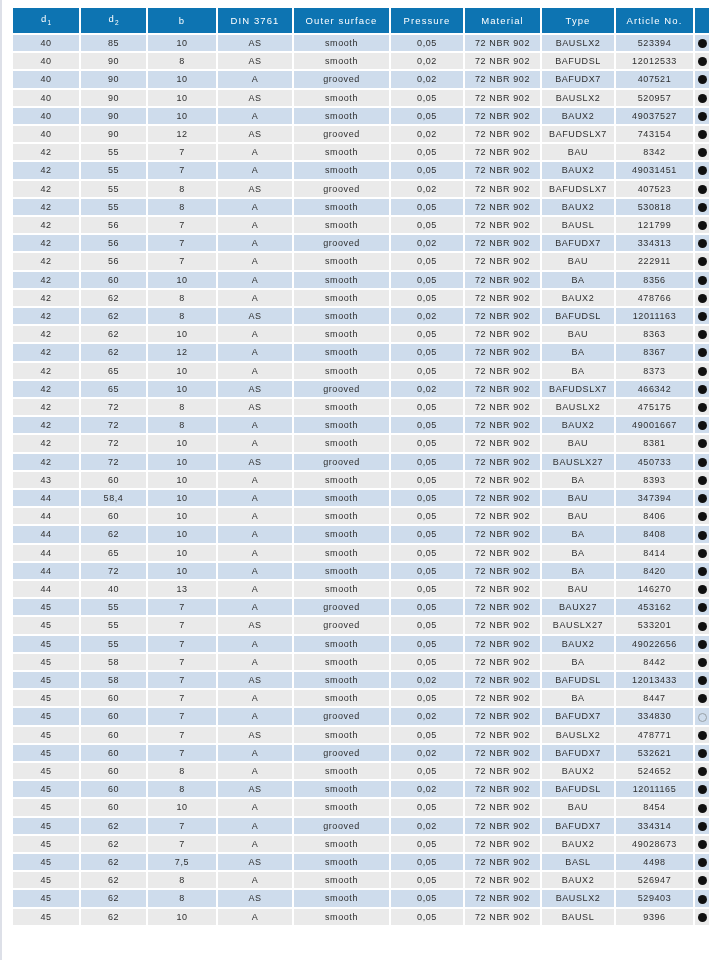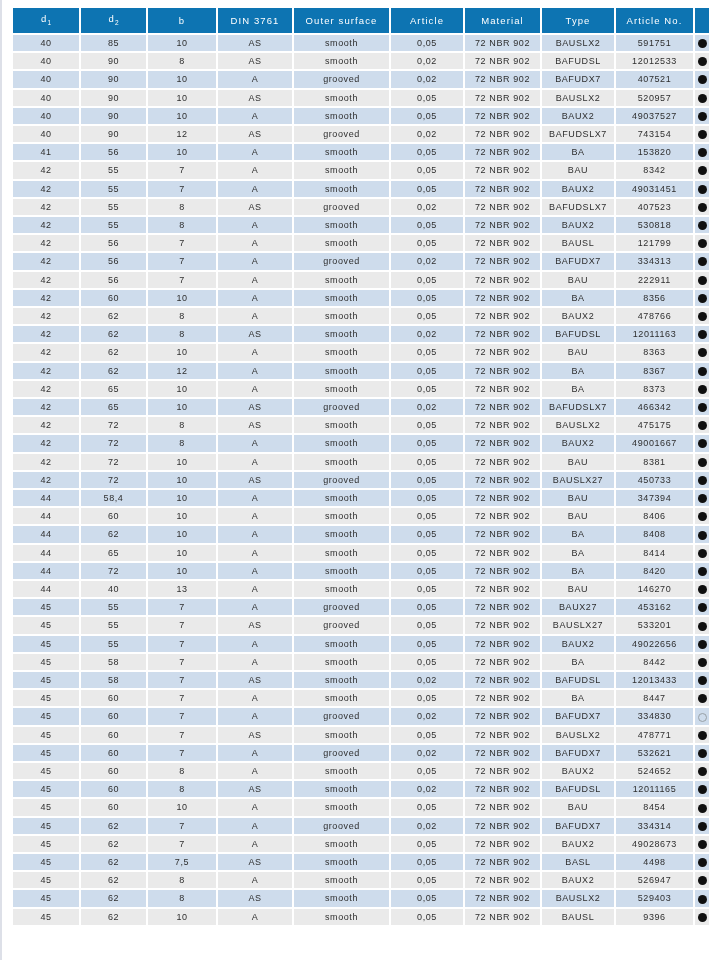--- a/index.html
+++ b/index.html
@@ -97,38 +97,38 @@
         <col style="width:77px">
       <col style="width:14px">
     </colgroup>
     <thead>
       <tr>
           <th><span>d</span><span class="sub">1</span></th>
           <th><span>d</span><span class="sub">2</span></th>
           <th><span>b</span></th>
           <th><span>DIN 3761</span></th>
           <th><span>Outer surface</span></th>
-          <th><span>Article</span></th>
+          <th><span>Pressure</span></th>
           <th><span>Material</span></th>
           <th><span>Type</span></th>
           <th><span>Article No.</span></th>
           <th><span></span></th>
         </tr>
     </thead>
     <tbody>
         <tr class="row-blue">
           <td>40</td>
           <td>85</td>
           <td>10</td>
           <td>AS</td>
           <td>smooth</td>
           <td>0,05</td>
           <td>72 NBR 902</td>
           <td>BAUSLX2</td>
-          <td>591751</td>
+          <td>523394</td>
           <td><span class="dot filled"></span></td>
         </tr>
         <tr class="row-gray">
           <td>40</td>
           <td>90</td>
           <td>8</td>
           <td>AS</td>
           <td>smooth</td>
           <td>0,02</td>
           <td>72 NBR 902</td>
@@ -177,32 +177,20 @@
           <td>90</td>
           <td>12</td>
           <td>AS</td>
           <td>grooved</td>
           <td>0,02</td>
           <td>72 NBR 902</td>
           <td>BAFUDSLX7</td>
           <td>743154</td>
           <td><span class="dot filled"></span></td>
         </tr>
-        <tr class="row-blue">
-          <td>41</td>
-          <td>56</td>
-          <td>10</td>
-          <td>A</td>
-          <td>smooth</td>
-          <td>0,05</td>
-          <td>72 NBR 902</td>
-          <td>BA</td>
-          <td>153820</td>
-          <td><span class="dot filled"></span></td>
-        </tr>
         <tr class="row-gray">
           <td>42</td>
           <td>55</td>
           <td>7</td>
           <td>A</td>
           <td>smooth</td>
           <td>0,05</td>
           <td>72 NBR 902</td>
           <td>BAU</td>
           <td>8342</td>
@@ -403,20 +391,32 @@
         <tr class="row-blue">
           <td>42</td>
           <td>72</td>
           <td>10</td>
           <td>AS</td>
           <td>grooved</td>
           <td>0,05</td>
           <td>72 NBR 902</td>
           <td>BAUSLX27</td>
           <td>450733</td>
+          <td><span class="dot filled"></span></td>
+        </tr>
+        <tr class="row-gray">
+          <td>43</td>
+          <td>60</td>
+          <td>10</td>
+          <td>A</td>
+          <td>smooth</td>
+          <td>0,05</td>
+          <td>72 NBR 902</td>
+          <td>BA</td>
+          <td>8393</td>
           <td><span class="dot filled"></span></td>
         </tr>
         <tr class="row-blue">
           <td>44</td>
           <td>58,4</td>
           <td>10</td>
           <td>A</td>
           <td>smooth</td>
           <td>0,05</td>
           <td>72 NBR 902</td>

